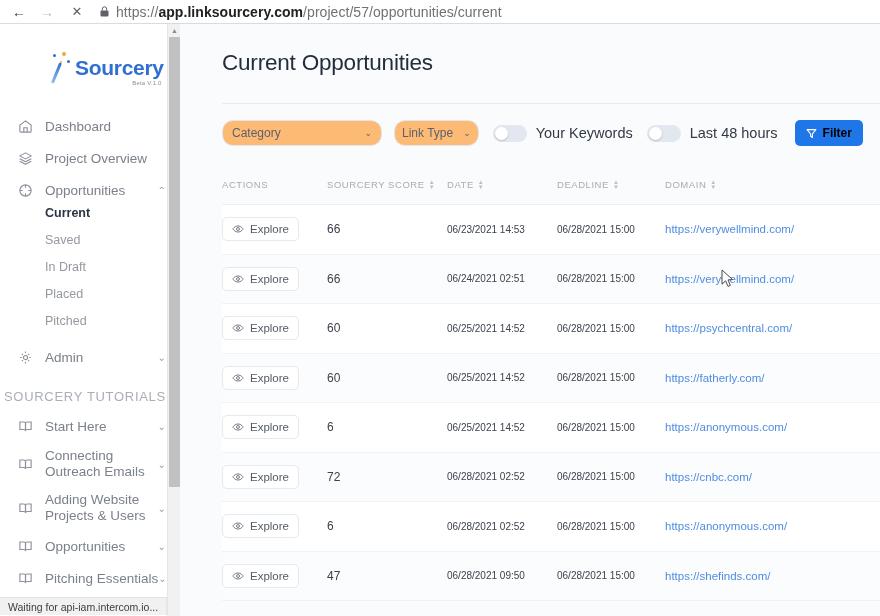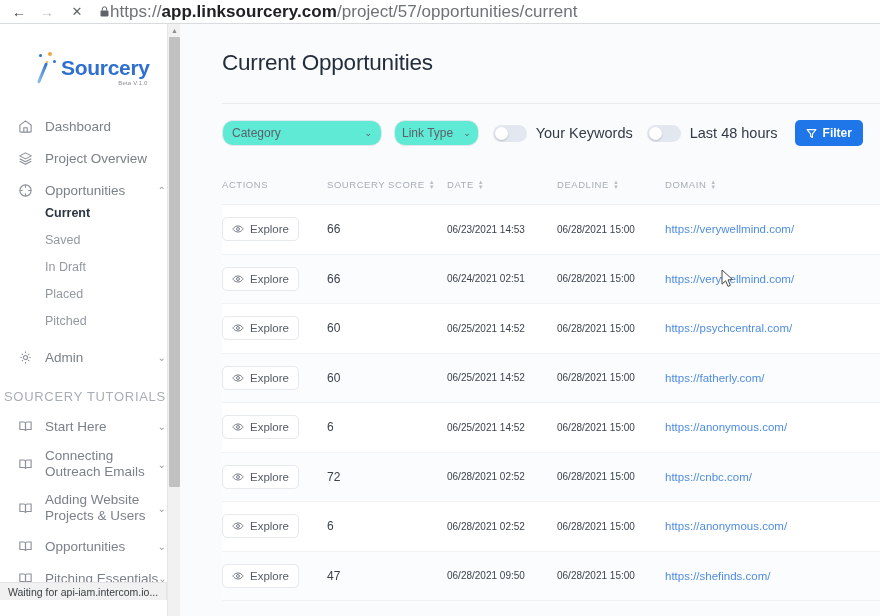--- a/index.html
+++ b/index.html
@@ -21,22 +21,22 @@
   .nav-btn {
     width: 22px; height: 22px;
     display: flex; align-items: center; justify-content: center;
     font-size: 14px; line-height: 1;
   }
   .nav-btn.back   { color: #3c4043; margin-left: 8px; }
   .nav-btn.fwd    { color: #babdc1; margin-left: 6px; }
   .nav-btn.stop   { color: #5f6368; margin-left: 8px; font-size: 13px; }
   .omnibox {
     flex: 1; height: 20px; margin-left: 12px; margin-right: 8px;
-    display: flex; align-items: center; gap: 1px;
-    font-size: 17px;
+    display: flex; align-items: center; gap: 7px;
+    font-size: 14px;
   }
   .lock-icon { display:flex; align-items:center; color:#5f6368; }
   .url-text { color: #6e7276; white-space: nowrap; letter-spacing: .05px; }
   .url-text b { color: #202124; font-weight: 700; }
 
   
   .app {
     position: absolute; top: 24px; left: 0;
     width: 880px; height: 592px;
     display: flex;
@@ -47,21 +47,21 @@
   .sidebar {
     position: relative;
     width: 180px; height: 592px;
     background: #ffffff;
     padding-top: 10px;
     overflow: hidden;
   }
   .logo-wrap {
     height: 70px;
     display: flex; align-items: center;
-    padding-left: 34px;
+    padding-left: 48px;
   }
   .logo { position: relative; display: flex; align-items: flex-end; }
   .wand { position: relative; width: 26px; height: 34px; }
   .wand .stick {
     position: absolute; left: 7px; top: 10px;
     width: 3px; height: 22px;
     background: linear-gradient(180deg, #2f6fd0 0%, #8fc2e8 100%);
     border-radius: 2px;
     transform: rotate(22deg);
   }
@@ -145,21 +145,21 @@
     margin: 0 0 0 42px;
   }
 
   .toolbar {
     display: flex; align-items: center;
     padding: 16px 0 14px 42px;
     gap: 0;
   }
   .select {
     height: 26px; min-width: 160px;
-    background: #5eead4; border: 1px solid #e3e6ea; border-radius: 11px;
+    background: #fdba74; border: 1px solid #e3e6ea; border-radius: 11px;
     display: flex; align-items: center; justify-content: space-between;
     padding: 0 9px; font-size: 12px; color: #5c626b;
     cursor: pointer;
   }
   .select .chev { font-size: 9px; color: #5c626b; margin-left: 10px; }
   .select.small { min-width: 0; margin-left: 12px; padding: 4px 7px; }
 
   .toggle-grp { display: flex; align-items: center; margin-left: 14px; }
   .toggle {
     width: 34px; height: 17px; border-radius: 10px;
@@ -173,21 +173,21 @@
   }
   .toggle-lbl { margin-left: 9px; font-size: 14.5px; color: #323a46; white-space: nowrap; }
 
   .filter-btn {
     margin-left: 17px; height: 26px;
     background: #1f76e8; border-radius: 5px;
     display: flex; align-items: center; gap: 6px;
     padding: 0 11px; cursor: pointer;
   }
   .filter-btn .fic { display: flex; align-items: center; }
-  .filter-btn .ftxt { color: #ffffff; font-size: 12px; font-weight: 600; }
+  .filter-btn .ftxt { color: #000000; font-size: 12px; font-weight: 600; }
 
   
   .tbl { padding-left: 42px; }
   .thead {
     display: flex; align-items: flex-start;
     height: 26px;
     font-size: 9.5px; color: #a7adb6; letter-spacing: .55px;
     text-transform: uppercase;
     border-bottom: 1px solid #edeff2;
     margin-top: 19px;
@@ -219,21 +219,21 @@
   }
   .eye { display: flex; align-items: center; color: #6b727c; }
   .cell-date, .cell-deadline { font-size: 10px; color: #3b424c; }
   .cell-domain a { color: #4f8ce0; text-decoration: none; font-size: 11.5px; }
 
   
   .cursor { position: absolute; left: 541px; top: 245px; pointer-events: none; }
 
   
   .statusbar {
-    position: absolute; left: 0; bottom: 16px;
+    position: absolute; left: 0; bottom: 1px;
     height: 18px; padding: 0 8px;
     display: flex; align-items: center;
     background: #f1f1f1;
     font-size: 10.5px; color: #3c4043;
     border-top: 1px solid #e4e4e4;
     border-right: 1px solid #e4e4e4;
     z-index: 30;
   }
 </style>
 </head>

